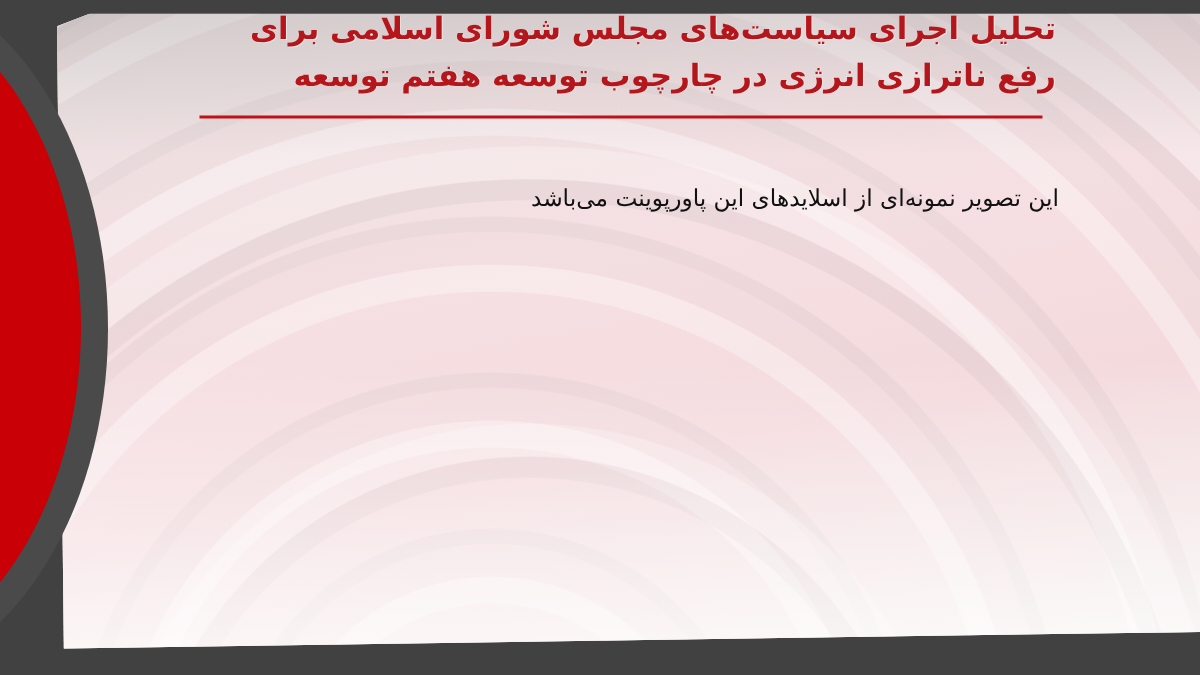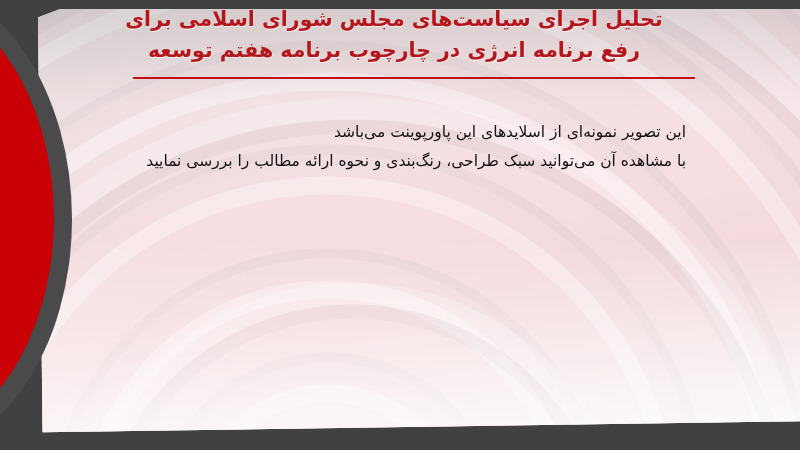--- a/index.html
+++ b/index.html
@@ -143,35 +143,34 @@
     text-align: right;
     direction: rtl;
   }
   .title-line {
     color: #b4161b;
     font-size: 20.5px;
     font-weight: bold;
     line-height: 31px;
     white-space: nowrap;
     text-shadow: 0.6px 0.6px 0 rgba(255,255,255,0.55);
-    text-align: center;
   }
   .title-rule {
     position: absolute;
     left: 133px;
     top: 77px;
     width: 562px;
     height: 2px;
     background: #c01118;
   }
 
   
   .body-block {
     position: absolute;
-    right: 114px;
+    right: 94px;
     top: 118px;
     width: 640px;
     text-align: right;
     direction: rtl;
   }
   .body-line {
     color: #111111;
     font-size: 15.5px;
     line-height: 29px;
     white-space: nowrap;
@@ -192,22 +191,21 @@
     <div class="panel-top-dim"></div>
     <div class="panel-bottom-light"></div>
 
   </div>
 
   <div class="left-lens-shadow"></div>
   <div class="left-lens"></div>
 
   <div class="title-block">
     <div class="title-line">تحلیل اجرای سیاست‌های مجلس شورای اسلامی برای</div>
-    <div class="title-line">رفع برنامه انرژی در چارچوب برنامه هفتم توسعه</div>
+    <div class="title-line">رفع ناترازی انرژی در چارچوب توسعه هفتم توسعه</div>
   </div>
   <div class="title-rule"></div>
 
   <div class="body-block">
     <div class="body-line">این تصویر نمونه‌ای از اسلایدهای این پاورپوینت می‌باشد</div>
-    <div class="body-line">با مشاهده آن می‌توانید سبک طراحی، رنگ‌بندی و نحوه ارائه مطالب را بررسی نمایید</div>
   </div>
 
 </div>
 
 </body></html>

